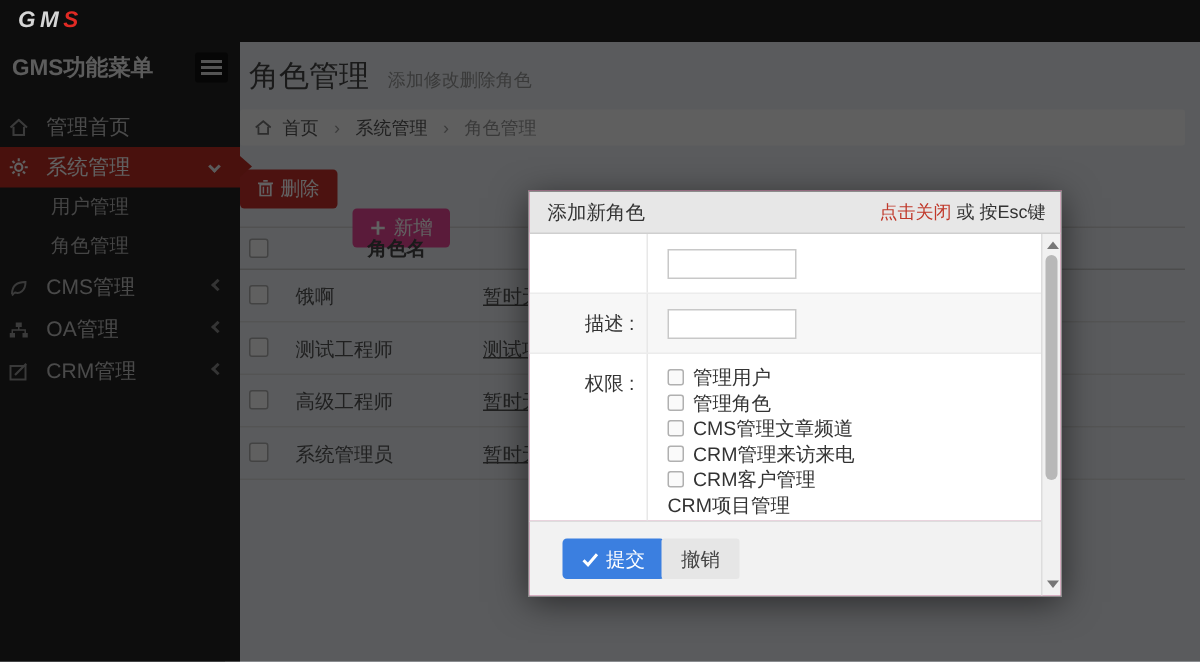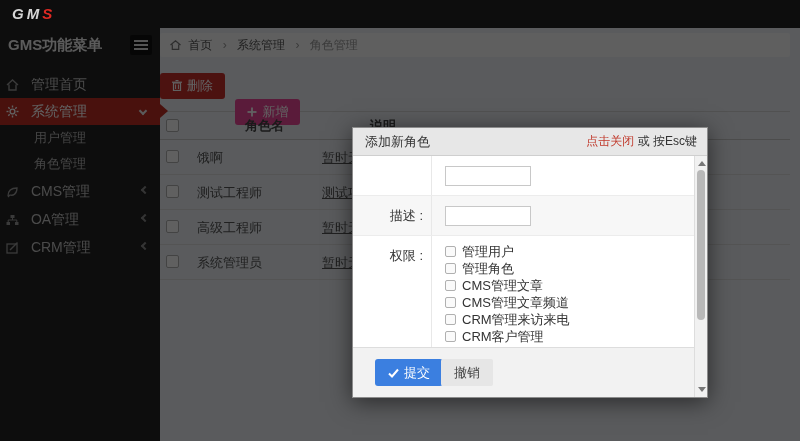--- a/index.html
+++ b/index.html
@@ -159,20 +159,24 @@
             <line x1="4" y1="8" x2="11.5" y2="0.5" stroke="#9a9a9a" stroke-width="1.4"></line>
           </svg>
       </span>
       <span>CRM管理</span>
       <span class="chev-left"></span>
     </li>
   </ul>
 </div>
 
 <div class="content">
+  <div class="page-head">
+    <h1 class="page-title">角色管理</h1>
+    <span class="page-sub">添加修改删除角色</span>
+  </div>
   <div class="breadcrumb">
     <span class="bc-home-ic">
       <svg width="11" height="10" viewBox="0 0 11 10">
           <path d="M0.5 5 L5.5 0.8 L10.5 5 M2.3 4.5 V9.3 H8.7 V4.5" fill="none" stroke="#777" stroke-width="1.2"></path>
         </svg>
     </span>
     <span>首页</span>
     <span class="sep">›</span>
     <span>系统管理</span>
     <span class="sep">›</span>
@@ -234,21 +238,20 @@
     <div class="f-row alt">
       <span class="f-lab">描述 :</span>
       <span class="f-val"><input type="text" style=""></span>
     </div>
     <div class="f-row perm">
       <span class="f-lab">权限 :</span>
       <span class="f-val">
         <ul class="perm-list">
           <li><span class="pcb"></span><span>管理用户</span></li>
           <li><span class="pcb"></span><span>管理角色</span></li>
-          <li><span class="pcb"></span><span>CMS管理文章</span></li>
           <li><span class="pcb"></span><span>CMS管理文章频道</span></li>
           <li><span class="pcb"></span><span>CRM管理来访来电</span></li>
           <li><span class="pcb"></span><span>CRM客户管理</span></li>
           <li><span>CRM项目管理</span></li>
         </ul>
       </span>
     </div>
   </div>
   <div class="m-foot">
     <span class="btn-submit"><svg width="11" height="10" viewBox="0 0 11 10">

